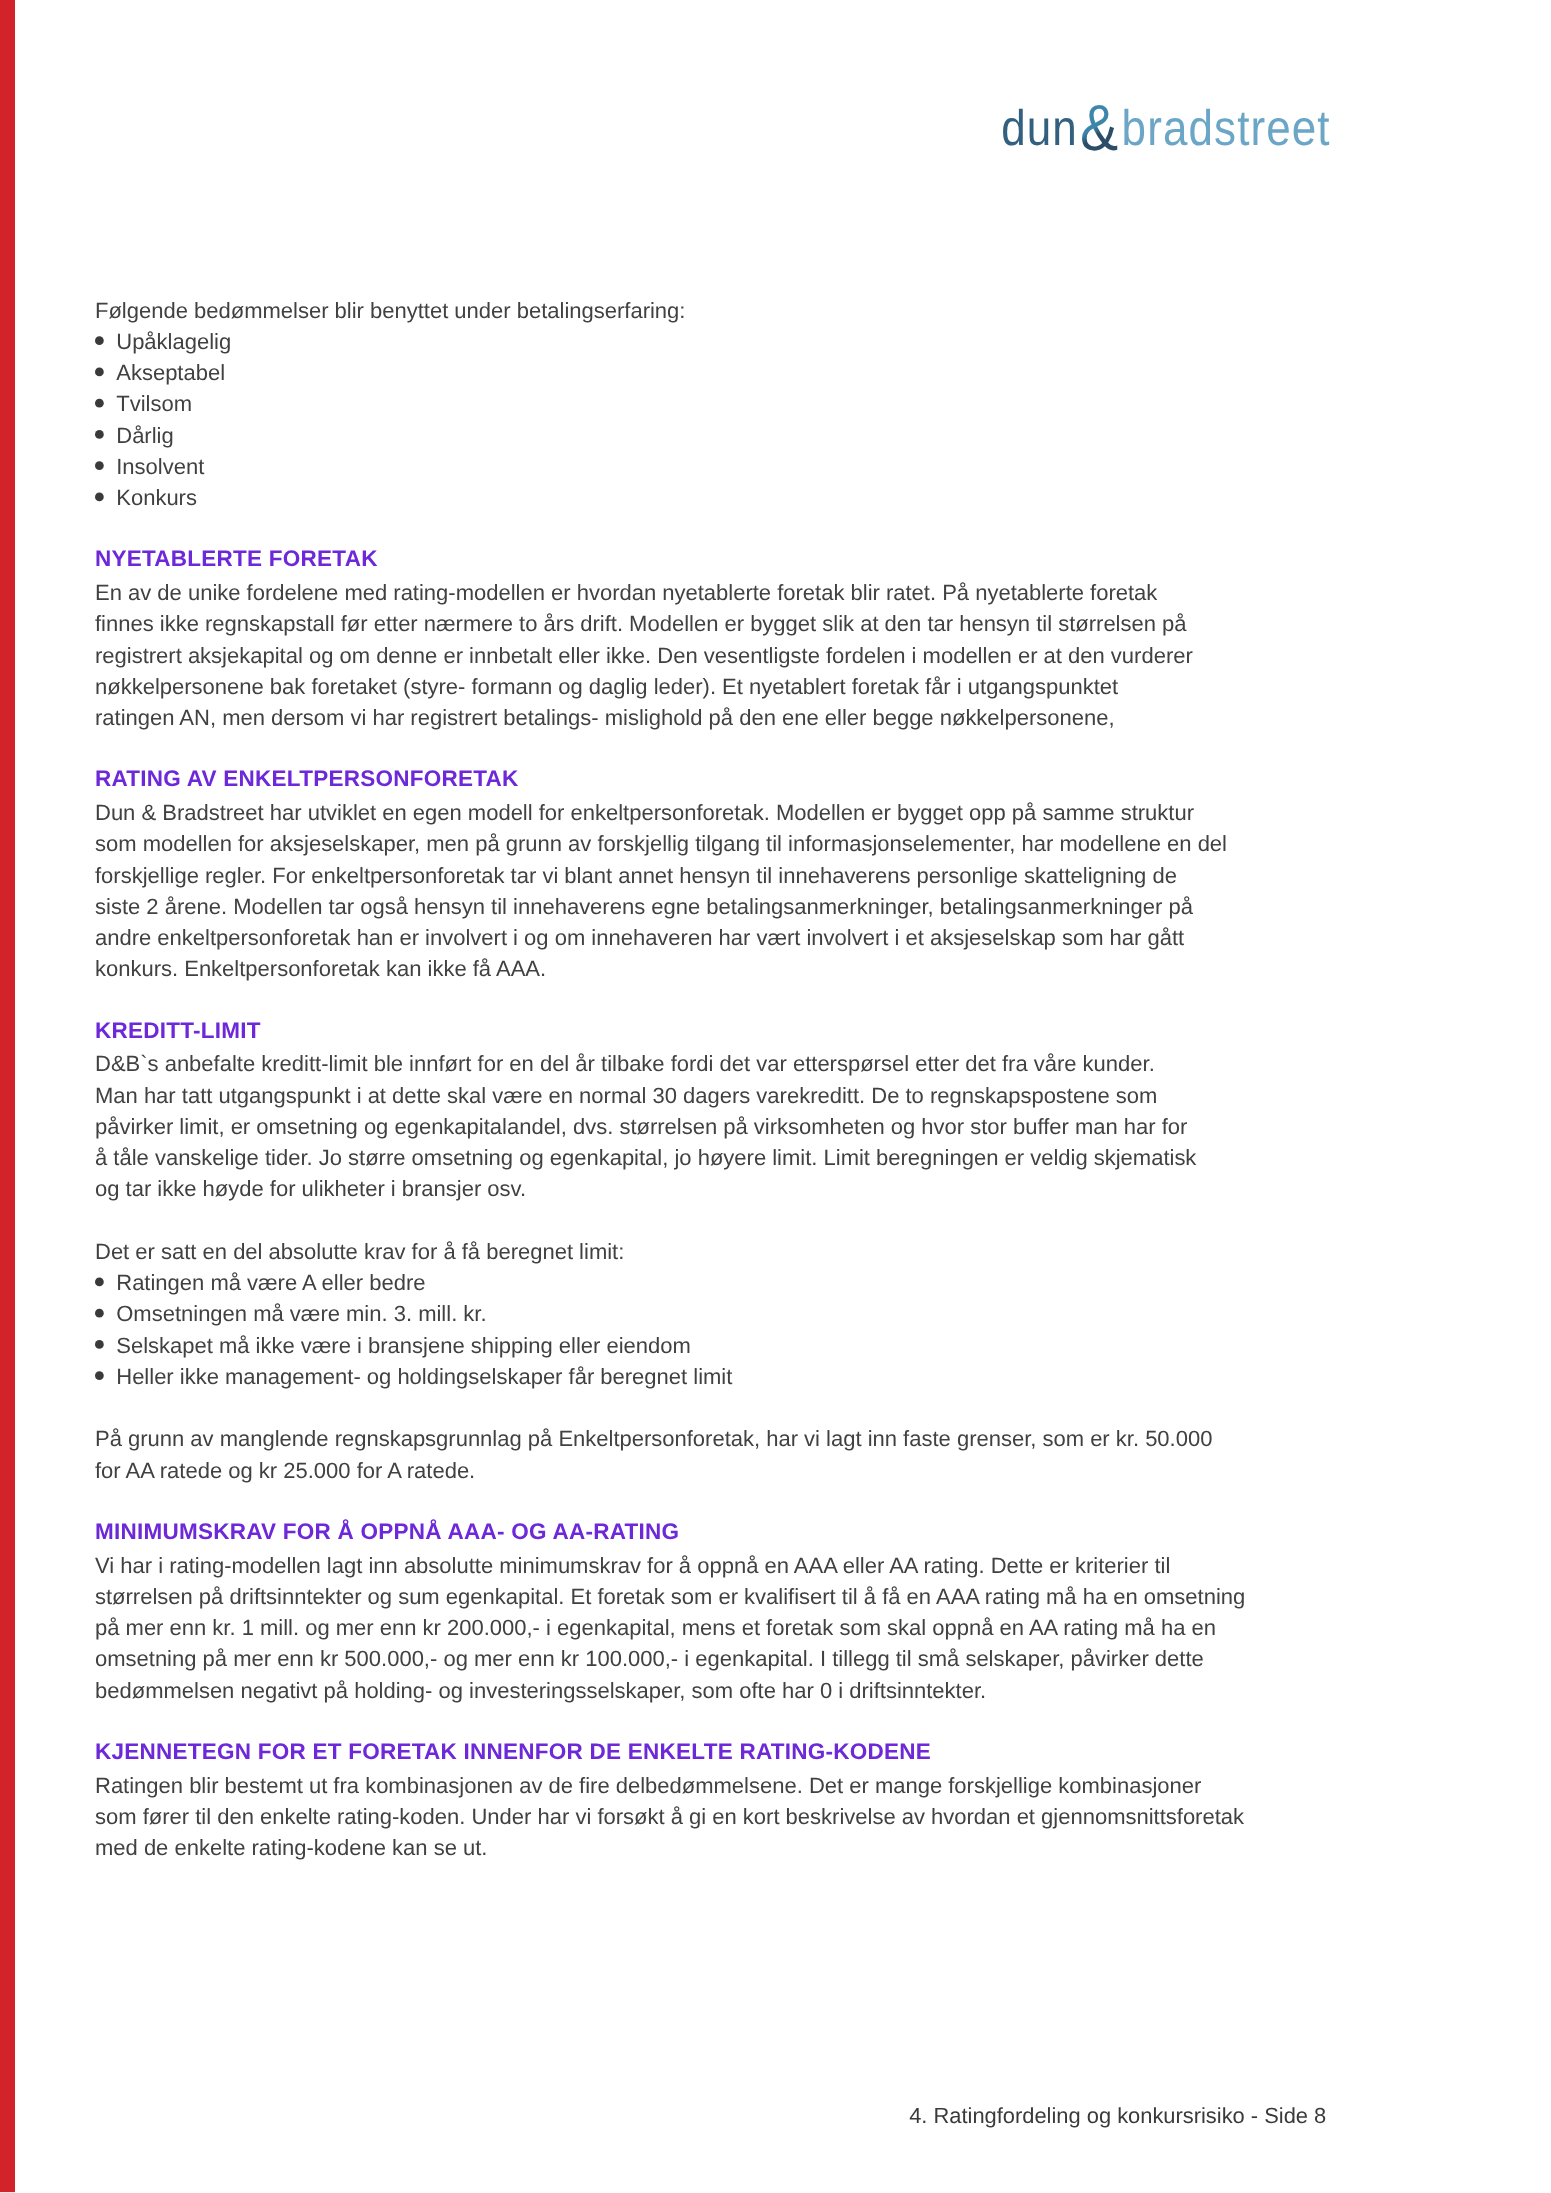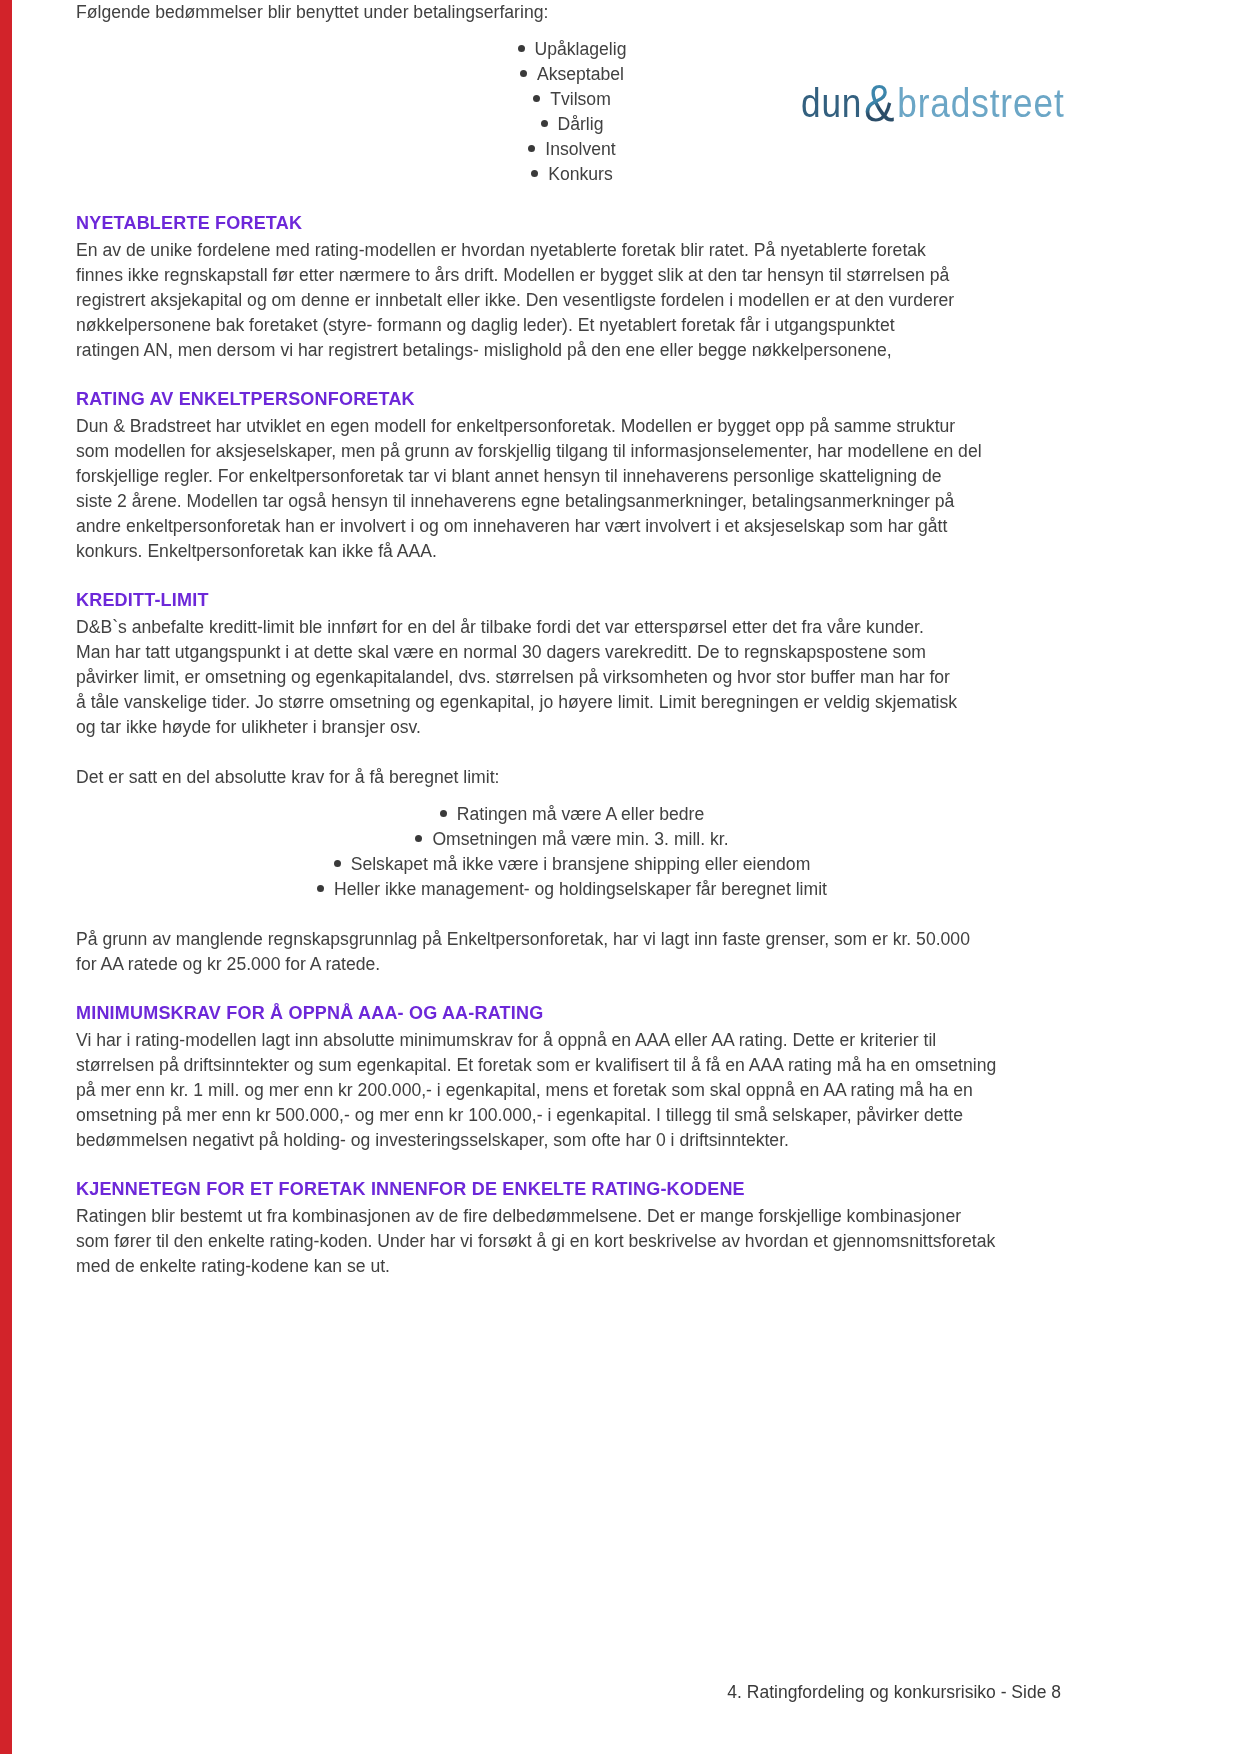--- a/index.html
+++ b/index.html
@@ -40,27 +40,28 @@
       -webkit-background-clip: text;
       background-clip: text;
       color: transparent !important;
     }
   }
   .column {
     position: absolute;
     left: 76px;
     top: 0;
     width: 992px;
+    padding-top: 236px;
     color: #414141;
     font-size: 17.6px;
     line-height: 25px;
   }
   .column p { margin: 0; }
   .line { white-space: nowrap; height: 25px; }
-  ul.bullets { margin: 12px; padding: 0; list-style: none; text-align: center; }
+  ul.bullets { margin: 0; padding: 0; list-style: none; }
   ul.bullets.gap, .block.gap { margin-top: 25px; }
   ul.bullets li { height: 25px; white-space: nowrap; }
   .dot {
     display: inline-block;
     width: 7px; height: 7px;
     border-radius: 50%;
     background: #3a3a3a;
     margin-right: 10px;
     vertical-align: middle;
     position: relative;

